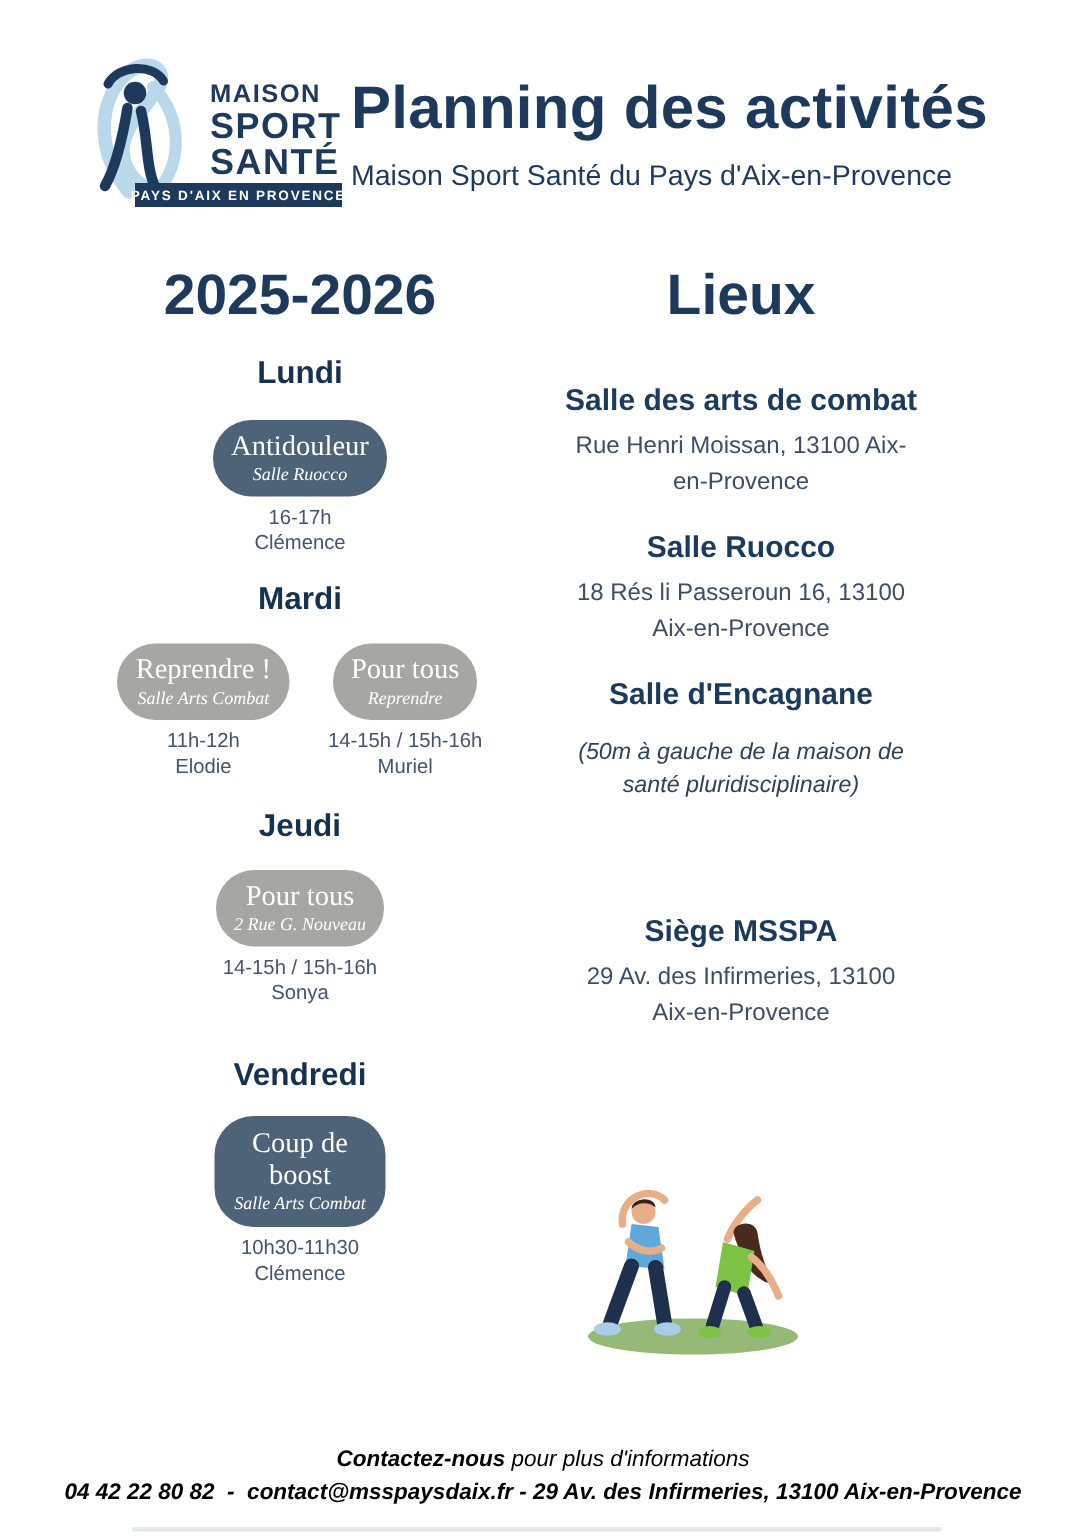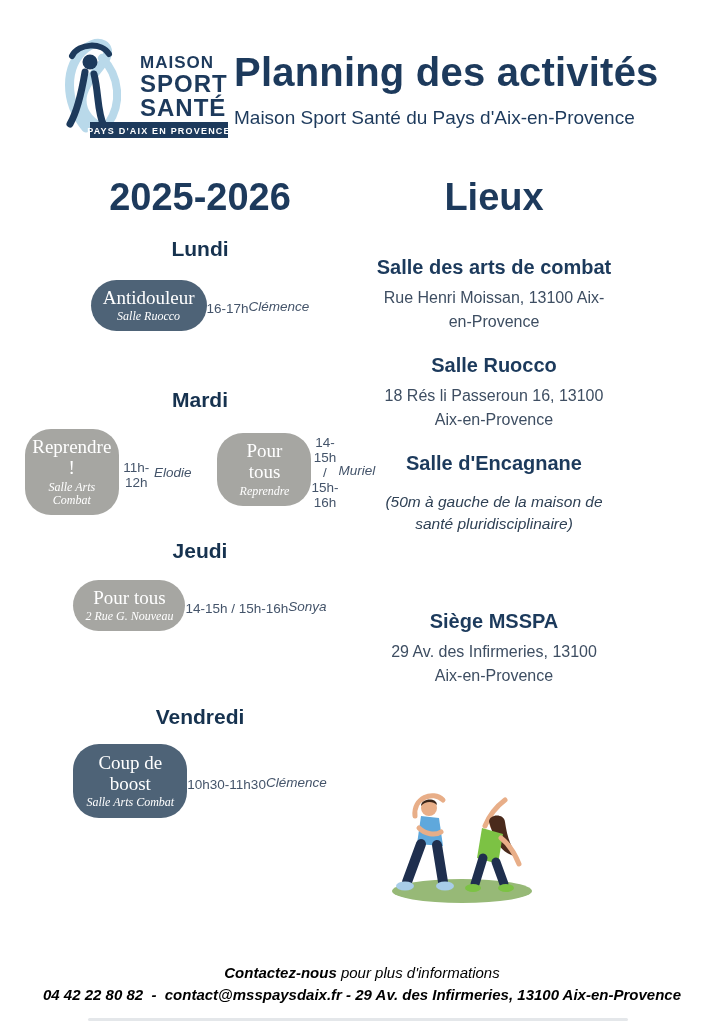--- a/index.html
+++ b/index.html
@@ -14,31 +14,31 @@
   .title-block { position:absolute; left:234px; top:50px; width:440px; }
   .page-title { font-size:40px; font-weight:bold; color:#1d3a5c; letter-spacing:0.2px; }
   .page-subtitle { font-size:19px; color:#1d3a5c; margin-top:12px; }
   
   .left-col  { position:absolute; left:40px;  top:0; width:320px; text-align:center; }
   .right-col { position:absolute; left:348px; top:0; width:292px; text-align:center; }
   .season, .lieux-title { position:absolute; width:100%; font-size:38px; font-weight:bold; color:#1d3a5c; }
   .day-heading { position:absolute; width:100%; font-size:21px; font-weight:bold; color:#16324f; }
   .slot-block { position:absolute; width:100%; }
   .slot-row { display:flex; justify-content:center; align-items:flex-start; gap:26px; }
-  .slot { display:flex; flex-direction:row; align-items:center; }
+  .slot { display:flex; flex-direction:column; align-items:center; }
   .pill {
     max-width:118px; min-width:94px; min-height:46px;
     border-radius:26px; padding:7px 12px 8px 12px;
     display:flex; flex-direction:column; justify-content:center; align-items:center;
     color:#ffffff; font-family:"Liberation Serif", serif;
   }
   .pill-name  { font-size:19px; line-height:1.12; }
   .pill-place { font-size:12px; font-style:italic; margin-top:2px; line-height:1.1; }
   .slot-time  { font-size:13.5px; color:#44546a; margin-top:6px; }
-  .slot-coach { font-size:13.5px; color:#44546a; font-style:italic; margin-top:2px; }
+  .slot-coach { font-size:13.5px; color:#44546a; margin-top:2px; }
   
   .venue { position:absolute; width:100%;text-align:center; }
   .venue-name { font-size:20px; font-weight:bold; color:#1c3a5c; }
   .venue-address { font-size:16px; color:#3e4e62; line-height:1.5; margin-top:7px; white-space:pre-line; }
   .venue-note { font-size:15.5px; font-style:italic; color:#2f4155; line-height:1.45; margin-top:16px; white-space:pre-line; }
   
   .illustration { position:absolute; left:385px; top:784px; width:155px; height:122px; }
   
   .footer { position:absolute; left:0; top:964px; width:100%; text-align:center; color:#000000; }
   .footer-line1 { font-size:15px; font-style:italic; }

